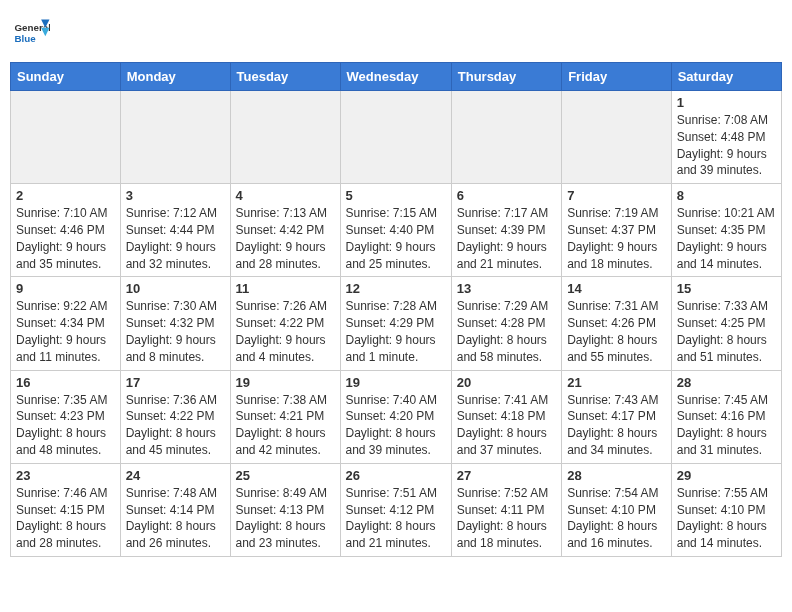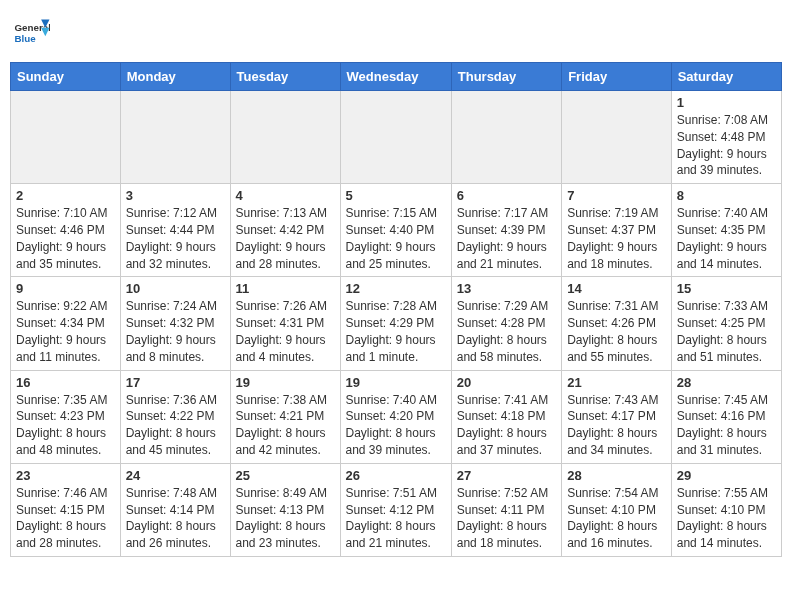--- a/index.html
+++ b/index.html
@@ -157,42 +157,42 @@
 Daylight: 9 hours and 21 minutes.</div>
         </td>
         <td>
           <span class="day-number">7</span>
           <div class="day-info">Sunrise: 7:19 AM
 Sunset: 4:37 PM
 Daylight: 9 hours and 18 minutes.</div>
         </td>
         <td>
           <span class="day-number">8</span>
-          <div class="day-info">Sunrise: 7:40 AM
+          <div class="day-info">Sunrise: 10:21 AM
 Sunset: 4:35 PM
 Daylight: 9 hours and 14 minutes.</div>
         </td>
       </tr>
       <tr>
         <td>
           <span class="day-number">9</span>
           <div class="day-info">Sunrise: 9:22 AM
 Sunset: 4:34 PM
 Daylight: 9 hours and 11 minutes.</div>
         </td>
         <td>
           <span class="day-number">10</span>
-          <div class="day-info">Sunrise: 7:24 AM
+          <div class="day-info">Sunrise: 7:30 AM
 Sunset: 4:32 PM
 Daylight: 9 hours and 8 minutes.</div>
         </td>
         <td>
           <span class="day-number">11</span>
           <div class="day-info">Sunrise: 7:26 AM
-Sunset: 4:31 PM
+Sunset: 4:22 PM
 Daylight: 9 hours and 4 minutes.</div>
         </td>
         <td>
           <span class="day-number">12</span>
           <div class="day-info">Sunrise: 7:28 AM
 Sunset: 4:29 PM
 Daylight: 9 hours and 1 minute.</div>
         </td>
         <td>
           <span class="day-number">13</span>

